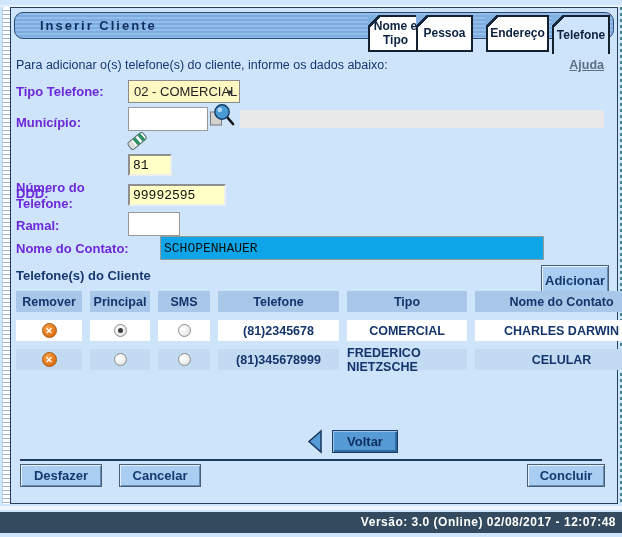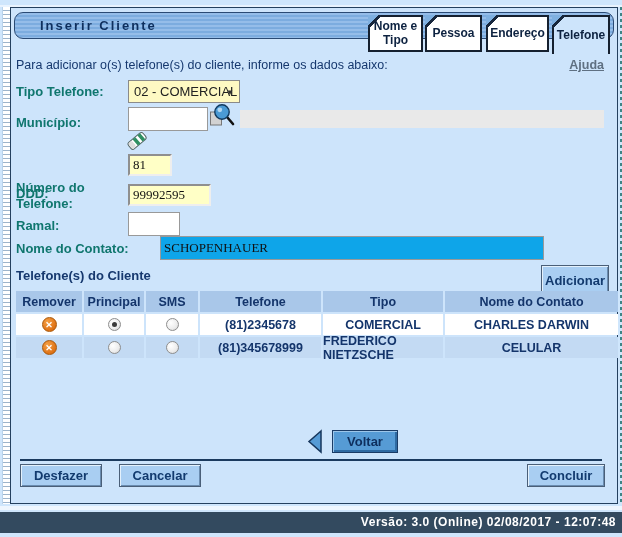--- a/index.html
+++ b/index.html
@@ -33,44 +33,44 @@
     text-align:center; font-weight:bold; font-size:12px; color:#0d2240; line-height:1.15;
     z-index:5; cursor:pointer; }
   .tab .notch { position:absolute; top:-2px; left:-2px; width:13px; height:13px;
     background:linear-gradient(135deg,#7fb0e0 0 42%,#16263c 42% 56%,rgba(0,0,0,0) 56%); }
   .tab.active { background:#cde4fb; border-bottom:none; height:39px; }
 
   
   .instr { position:absolute; left:16px; top:58px; font-size:12.5px; color:#16386e; }
   .help-link { position:absolute; top:58px; right:18px; font-size:12.5px; font-weight:bold;
     color:#5f7082; text-decoration:underline; cursor:pointer; }
-  .lbl { position:absolute; left:16px; font-size:13px; font-weight:bold; color:#0f766e; }
-
-  
-  .inp { position:absolute; font-family:Liberation Serif, serif; font-size:13px; color:#111;
+  .lbl { position:absolute; left:16px; font-size:13px; font-weight:bold; color:#6d28d9; }
+
+  
+  .inp { position:absolute; font-family:Liberation Mono, monospace; font-size:13px; color:#111;
     background:#ffffff; border:2px solid; border-color:#8f8f8f #eeeeee #eeeeee #8f8f8f;
     padding:0 3px; }
   .inp.yellow { background:#ffffc6; }
   .select-box { position:absolute; left:128px; top:80px; width:112px; height:23px;
     background:#fef9c3; border:1px solid #8a8a8a; font-size:13px; color:#222;
     line-height:21px; padding-left:5px; cursor:pointer; }
   .select-arrow { position:absolute; right:5px; top:1px; font-size:8px; color:#333; }
   .readonly-bar { position:absolute; left:240px; top:110px; width:364px; height:18px;
     background:#e9e9e9; }
   .icon-btn { position:absolute; cursor:pointer; background:none; border:none; }
 
   
   .section-title { position:absolute; left:16px; top:268px; font-size:13px; font-weight:bold; }
   .btn { position:absolute; background:#a9cef2; color:#123a6e; font-weight:bold; font-size:13px;
     text-align:center; border:1px solid #4a5f78; font-family:inherit;
     box-shadow:inset 1px 1px 0 #e4f1fc, inset -1px -1px 0 #6a8cb0; cursor:pointer; }
   .btn-adicionar { left:541px; top:265px; width:68px; height:30px; }
   .phone-table { position:absolute; left:16px; top:291px; width:592px;
     display:grid; grid-template-columns:66px 60px 52px 121px 120px 173px;
-    gap:2px; background:#cde4fb; }
+    gap:8px; background:#cde4fb; }
   .cell { height:21px; display:flex; align-items:center; justify-content:center;
     font-size:12.5px; font-weight:bold; color:#14356b; }
   .cell.head { background:#a9c7e9; }
   .cell.r0 { background:#ffffff; }
   .cell.r1 { background:#c3daf3; }
   .remove-icon { display:inline-flex; width:15px; height:15px; border-radius:50%;
     background:radial-gradient(circle at 35% 30%, #f5a045, #dd6f12 75%);
     border:1px solid #a85708; color:#fff; font-size:9px; font-weight:bold;
     align-items:center; justify-content:center; cursor:pointer; }
   .radio { display:inline-block; width:13px; height:13px; border-radius:50%;
@@ -102,21 +102,21 @@
 <div class="left-stripes"></div>
 <div class="right-dashes"></div>
 
 <div class="titlebar">
   <span class="titlebar-text">Inserir Cliente</span>
 </div>
 <div class="tab" style="left:368px;width:55px;">
   <i class="notch"></i>
   <span>Nome e Tipo</span>
 </div>
-<div class="tab" style="left:425px;width:57px;">
+<div class="tab" style="left:416px;width:57px;">
   <i class="notch"></i>
   <span>Pessoa</span>
 </div>
 <div class="tab" style="left:486px;width:63px;">
   <i class="notch"></i>
   <span>Endereço</span>
 </div>
 <div class="tab active" style="left:552px;width:58px;">
   <i class="notch"></i>
   <span>Telefone</span>
@@ -150,21 +150,21 @@
       <rect x="9" y="7.8" width="3.6" height="8" fill="#2f8f62"></rect>
       <rect x="15.2" y="7.8" width="3.6" height="8" fill="#2f8f62"></rect>
     </g>
   </svg>
 </span>
 
 <div class="lbl" style="top:150px;margin-top:36px;">DDD:</div>
 <input class="inp yellow" style="left: 128px; top: 154px; width: 44px; height: 22px;" value="81">
 
 <div class="lbl" style="top:180px;width:92px;line-height:1.25;">Número do Telefone:</div>
-<input class="inp yellow" style="left: 128px; top: 184px; width: 83px; height: 22px;" value="99992595">
+<input class="inp yellow" style="left: 128px; top: 184px; width: 98px; height: 22px;" value="99992595">
 
 <div class="lbl" style="top:218px;">Ramal:</div>
 <input class="inp" style="left: 128px; top: 212px; width: 52px; height: 24px; background: rgb(255, 255, 255); border: 1px solid rgb(153, 153, 153);" value="">
 
 <div class="lbl" style="top:241px;">Nome do Contato:</div>
 <input class="inp" style="left: 128px; top: 236px; width: 384px; height: 24px; background: #0ea5e9; border: 1px solid rgb(153, 153, 153); margin-left: 32px;" value="SCHOPENHAUER">
 
 <div class="section-title">Telefone(s) do Cliente</div>
 <button class="btn btn-adicionar">Adicionar</button>
 

